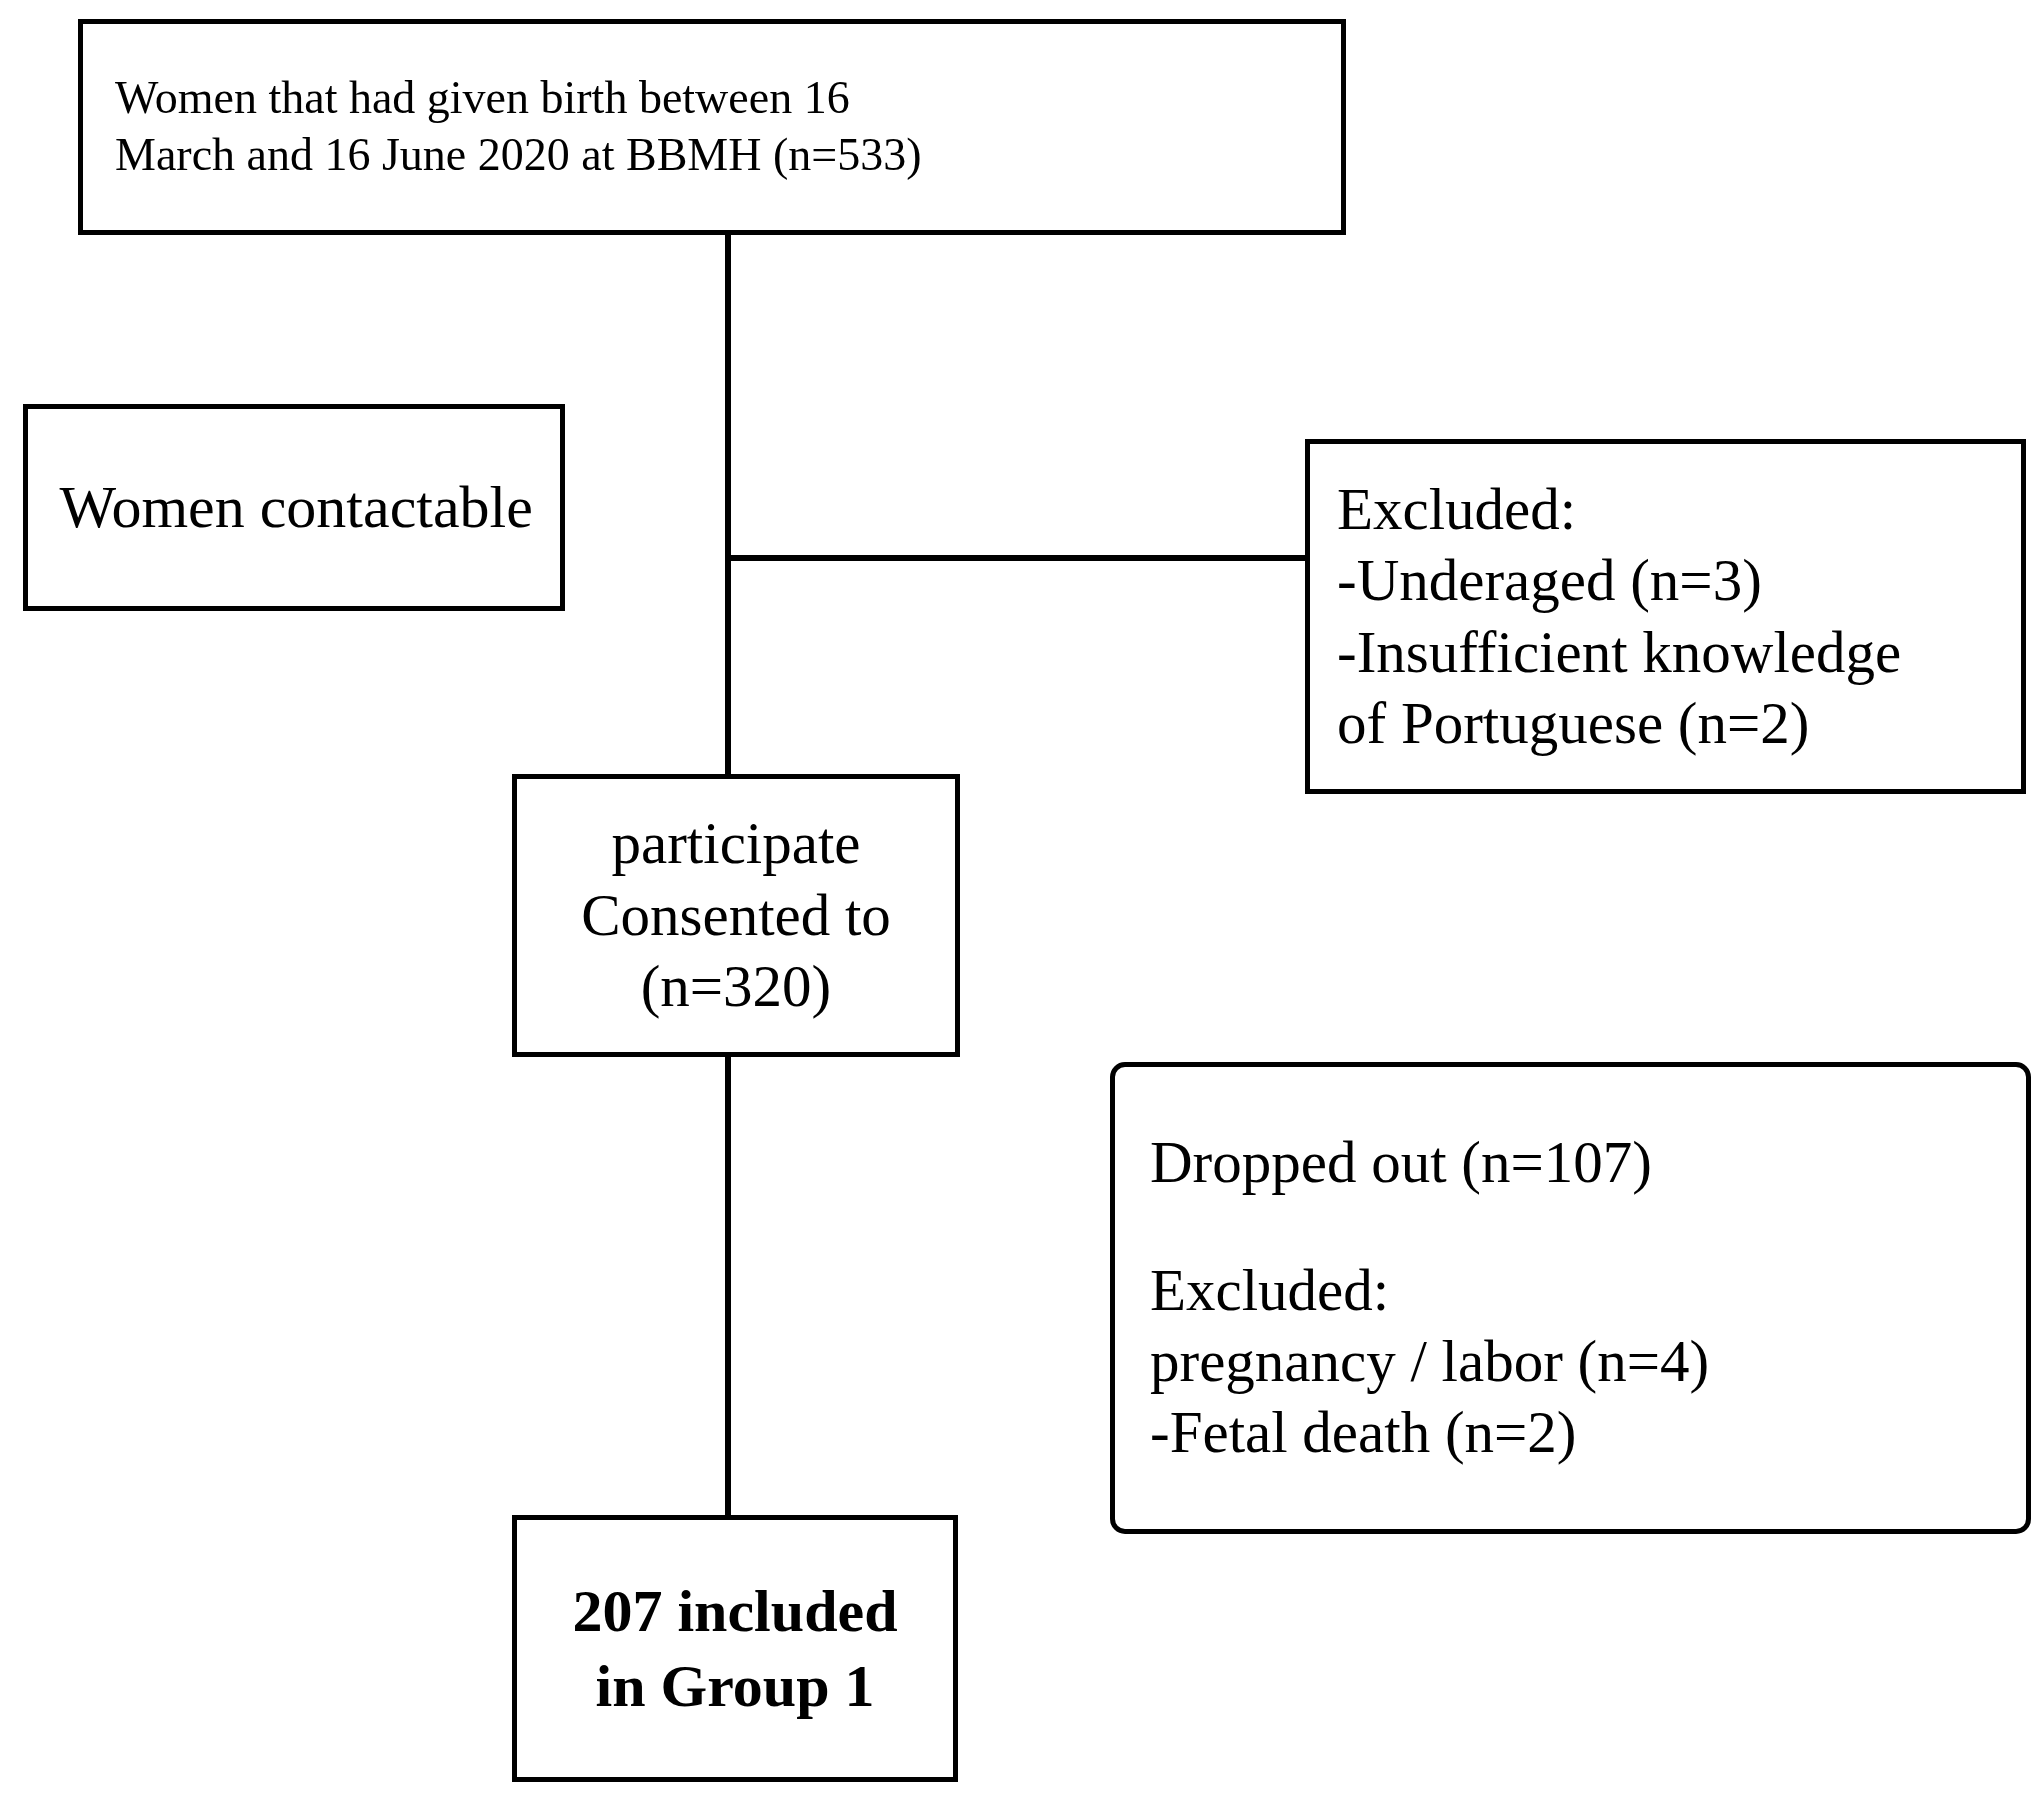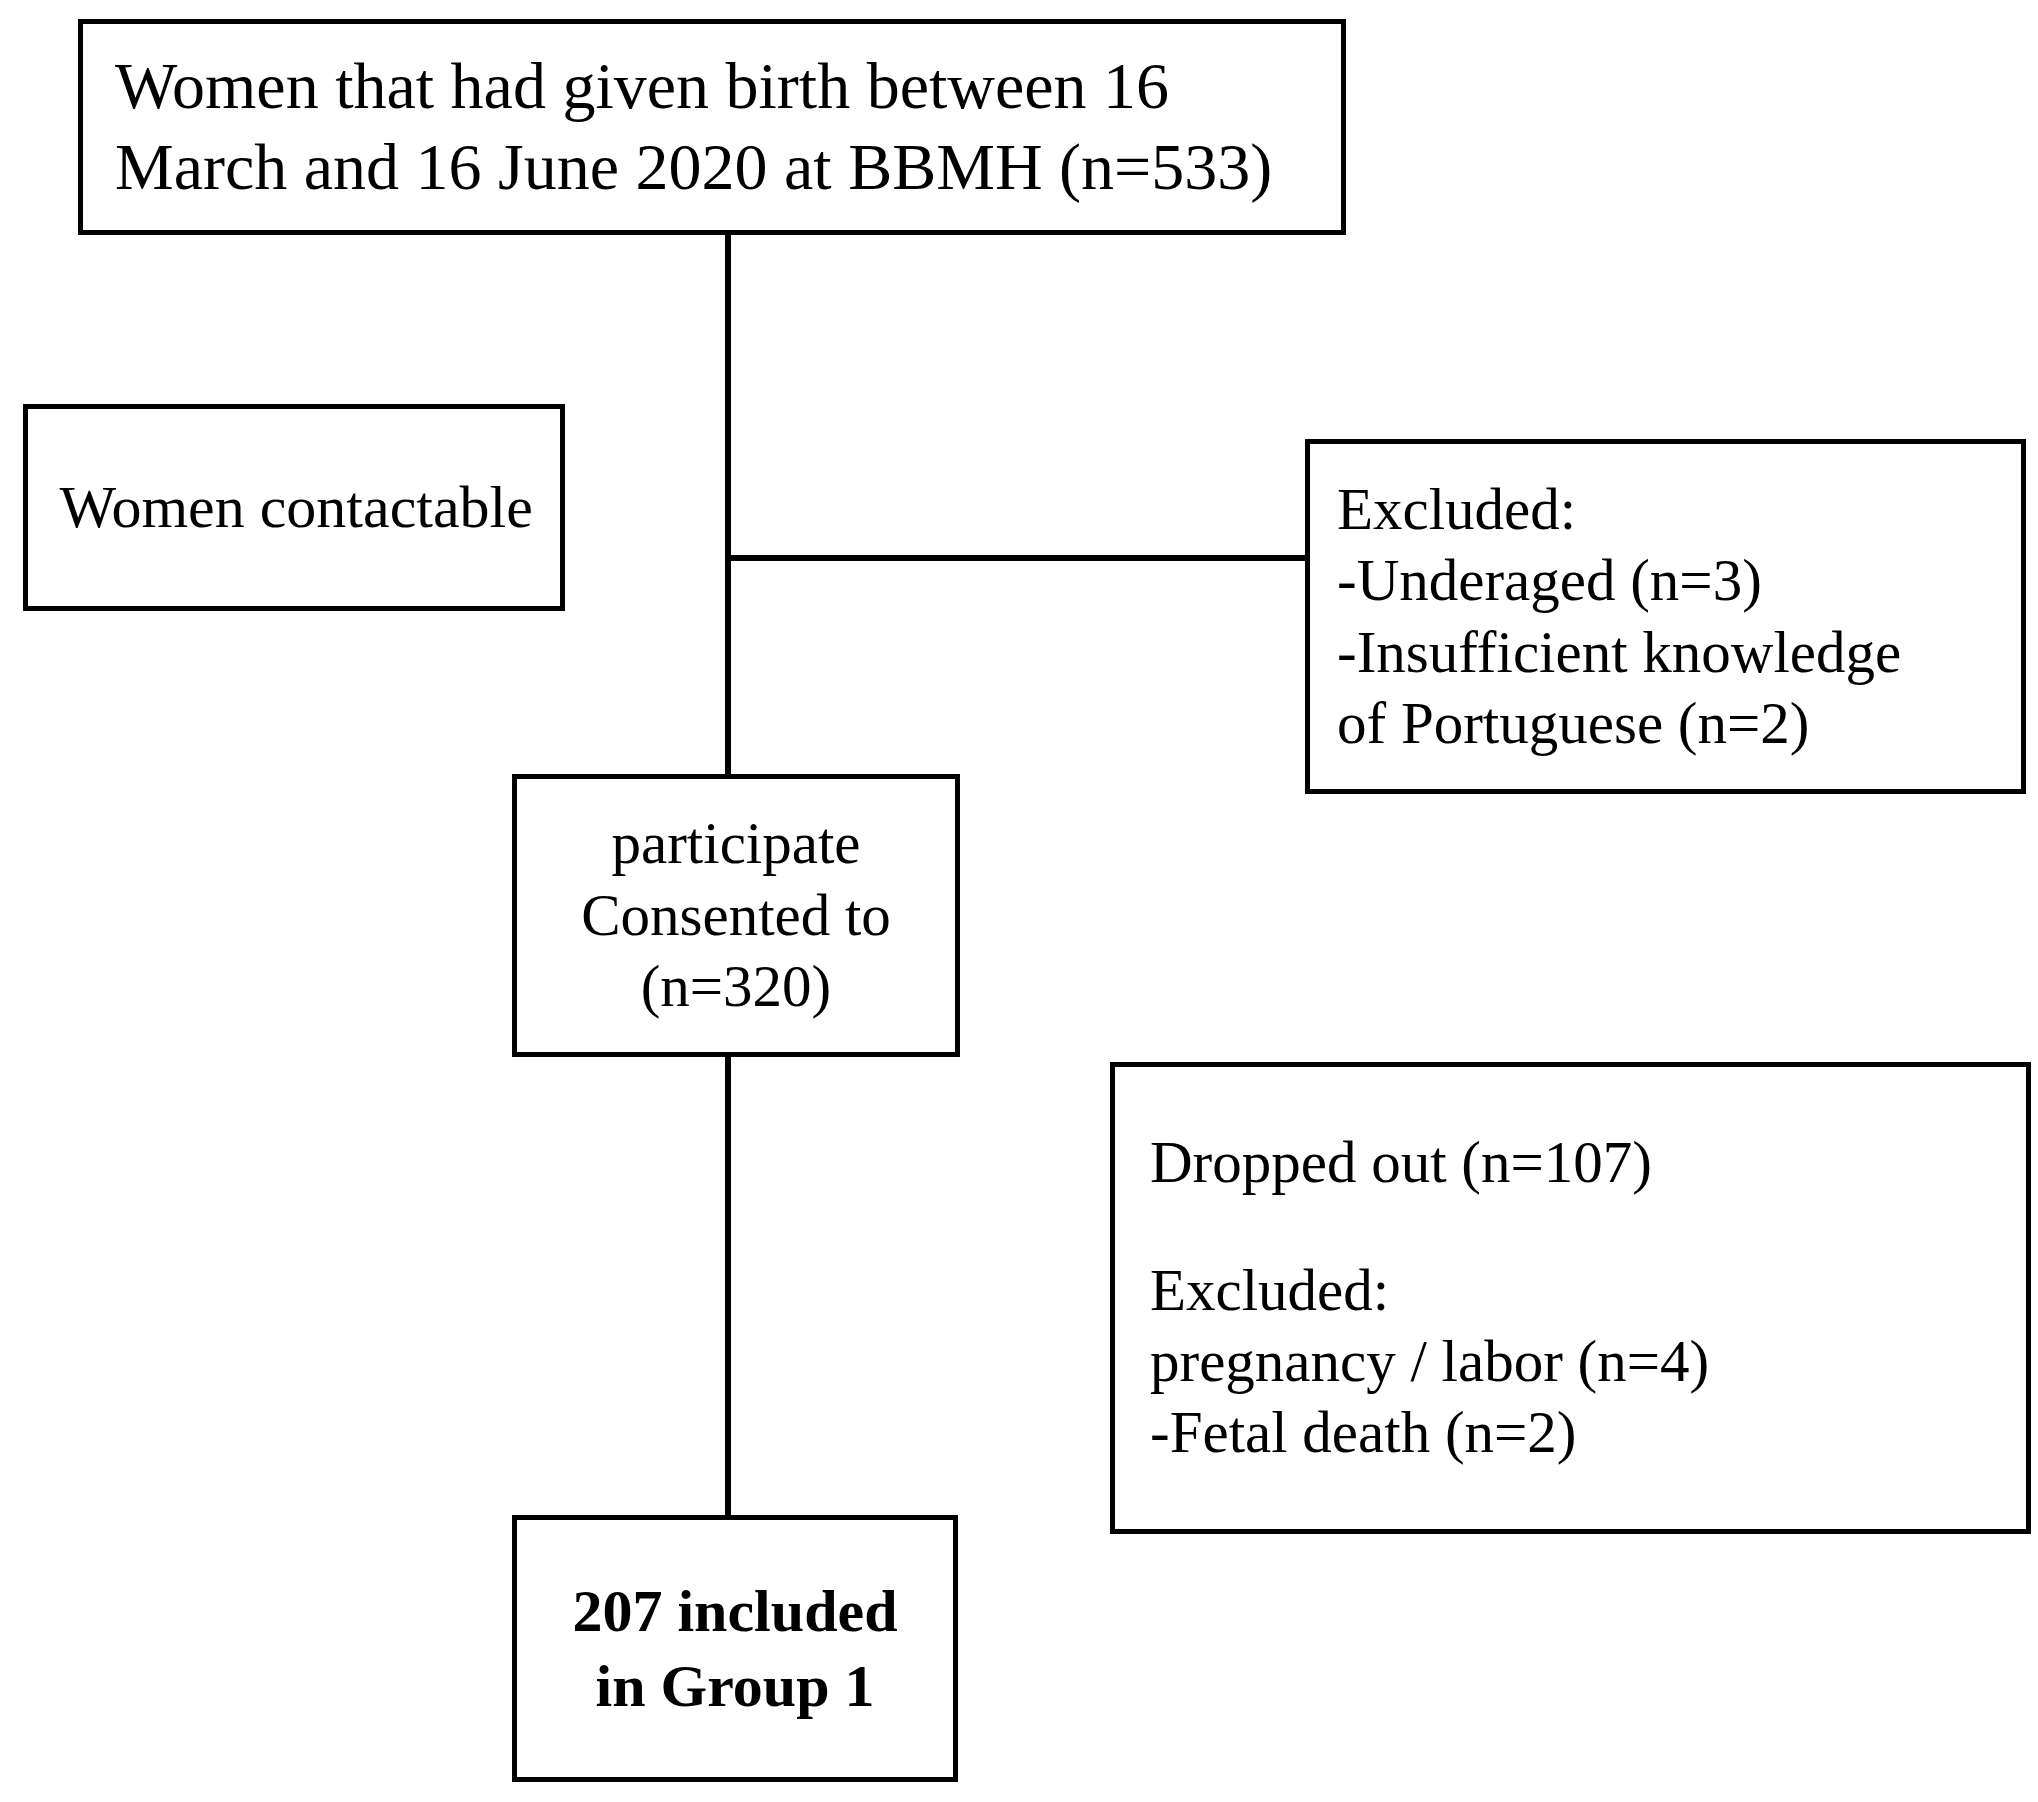--- a/index.html
+++ b/index.html
@@ -31,21 +31,21 @@
     white-space: pre;
   }
   .node.left-align { align-items: flex-start; }
   .node.center-align { align-items: center; text-align: center; }
 
   
   #box-source {
     left: 78px; top: 18.5px;
     width: 1268px; height: 216px;
     padding: 0 0 0 32px;
-    font-size: 66px;
+    font-size: 46px;
     line-height: 1.22;
   }
   
   #box-contactable {
     left: 22.6px; top: 404px;
     width: 542px; height: 207px;
     padding: 0 0 0 32px;
     font-size: 60px;
     line-height: 1.22;
   }
@@ -64,20 +64,21 @@
     font-size: 59px;
     line-height: 1.22;
   }
   
   #box-dropped {
     left: 1110px; top: 1062px;
     width: 921px; height: 472px;
     padding: 0 0 0 35px;
     font-size: 59px;
     line-height: 1.21;
+    border-radius: 15px;
   }
   #box-dropped .spacer { height: 0.95em; }
   
   #box-included {
     left: 512px; top: 1515px;
     width: 446px; height: 267px;
     font-size: 60px;
     line-height: 1.25;
     font-weight: bold;
   }

